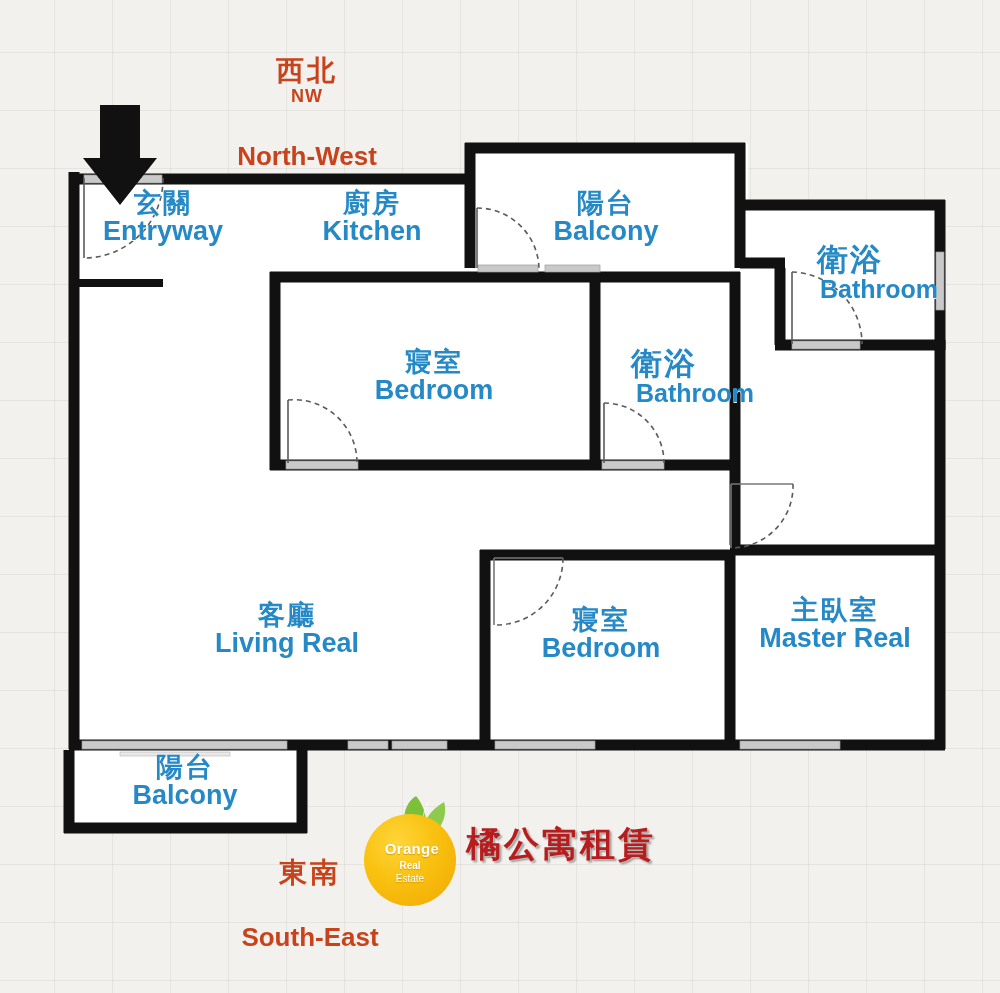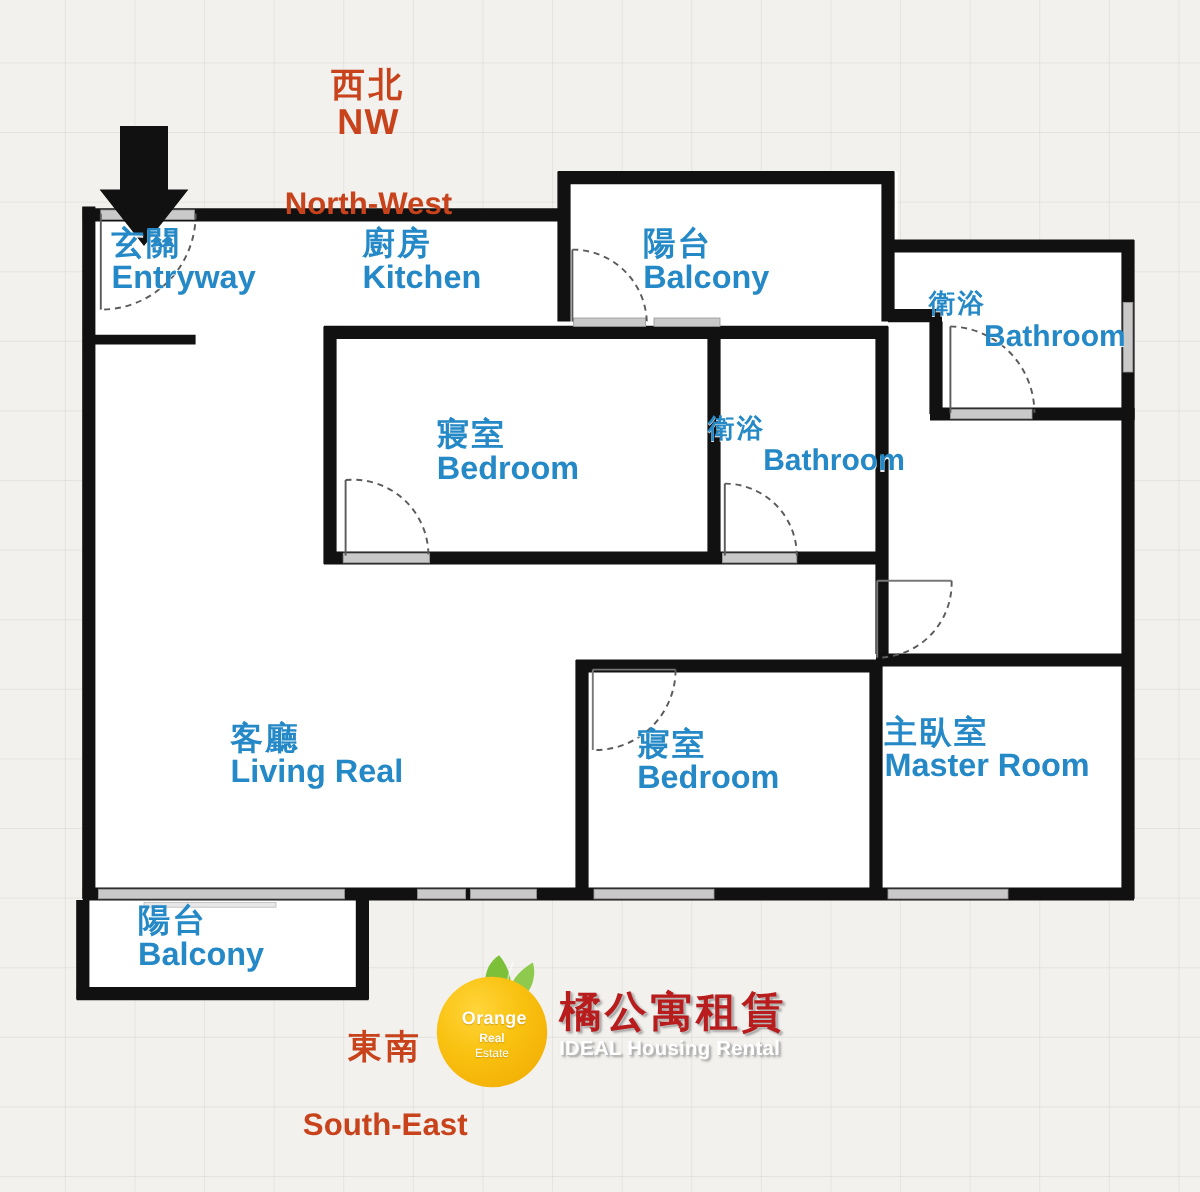--- a/index.html
+++ b/index.html
@@ -17,37 +17,38 @@
     background-image:
       linear-gradient(to right, rgba(0,0,0,0.055) 1px, transparent 1px),
       linear-gradient(to bottom, rgba(0,0,0,0.055) 1px, transparent 1px);
     background-size:58px 58px;
     background-position:-4px -6px;
     pointer-events:none;
   }
   #plan{position:absolute;left:0;top:0;}
   .lbl{
     position:absolute;
+    text-align:center;
     color:#2489c6;
     font-weight:bold;
     line-height:1.04;
     text-shadow:0 1px 0 rgba(255,255,255,.9);
     white-space:nowrap;
     pointer-events:none;
   }
   .lbl .cn{display:block;font-size:27px;letter-spacing:2px;}
   .lbl .en{display:block;font-size:27px;}
-  .lbl.small .cn{font-size:22px;font-family:Liberation Mono, monospace;}
+  .lbl.small .cn{font-size:31px;}
   .lbl.small .en{font-size:25px;padding-left:46px;}
   .compass{
     position:absolute;text-align:center;color:#c8431c;font-weight:bold;
     line-height:1.12;white-space:nowrap;
   }
   .compass .c1{display:block;font-size:28px;letter-spacing:3px;}
-  .compass .c2{display:block;font-size:30px;letter-spacing:1px;}
+  .compass .c2{display:block;font-size:18px;letter-spacing:1px;}
   .compass .c3{display:block;font-size:26px;margin-top:35px;}
   
   #logo{position:absolute;left:360px;top:790px;width:300px;height:120px;}
   #orange{
     position:absolute;left:4px;top:24px;width:92px;height:92px;border-radius:50%;
     background:radial-gradient(circle at 36% 30%, #ffd53a 0%, #f9c211 42%, #f0a800 100%);
   }
   #orange .oname{
     position:absolute;left:4px;right:0;top:26px;text-align:center;
     color:#fff;font-size:15px;font-weight:bold;letter-spacing:.3px;
@@ -221,49 +222,48 @@
     <span class="en">Living Real</span>
   </div>
 
   <div class="lbl" style="left:531px;top:606px;width:140px;">
     <span class="cn">寢室</span>
     <span class="en">Bedroom</span>
   </div>
 
   <div class="lbl" style="left:737px;top:596px;width:196px;">
     <span class="cn">主臥室</span>
-    <span class="en">Master Room</span>
+    <span class="en">Master Real</span>
   </div>
 
   <div class="lbl" style="left:115px;top:753px;width:140px;">
     <span class="cn">陽台</span>
     <span class="en">Balcony</span>
   </div>
 
   <div class="compass" style="left:212px;top:55px;width:190px;">
     <span class="c1">西北</span>
     <span class="c2">NW</span>
     <span class="c3">North-West</span>
   </div>
 
-  <div class="compass" style="left:226px;top:857px;width:190px;">
+  <div class="compass" style="left:215px;top:857px;width:190px;">
     <span class="c1">東南</span>
     <span class="c3">South-East</span>
   </div>
 
   <div id="logo">
     <svg id="leaves" viewBox="0 0 80 50">
       <path d="M34,46 C14,42 14,16 30,6 C40,18 44,36 34,46 Z" fill="#7cc03a"></path>
       <path d="M38,46 C56,44 62,24 58,12 C44,20 36,32 38,46 Z" fill="#8dca4d"></path>
       <path d="M36,48 C35,34 37,22 42,12" stroke="#ffffff" stroke-width="1.4" fill="none" opacity="0.55"></path>
     </svg>
     <div id="orange">
       <div class="oname">Orange</div>
       <div class="oreal">Real</div>
       <div class="oest">Estate</div>
     </div>
     <div id="brand">
       <div class="bcn">橘公寓租賃</div>
-      <div class="ben">IDEAL Housing Rental</div>
     </div>
   </div>
 
 </div>
 
 </body></html>

